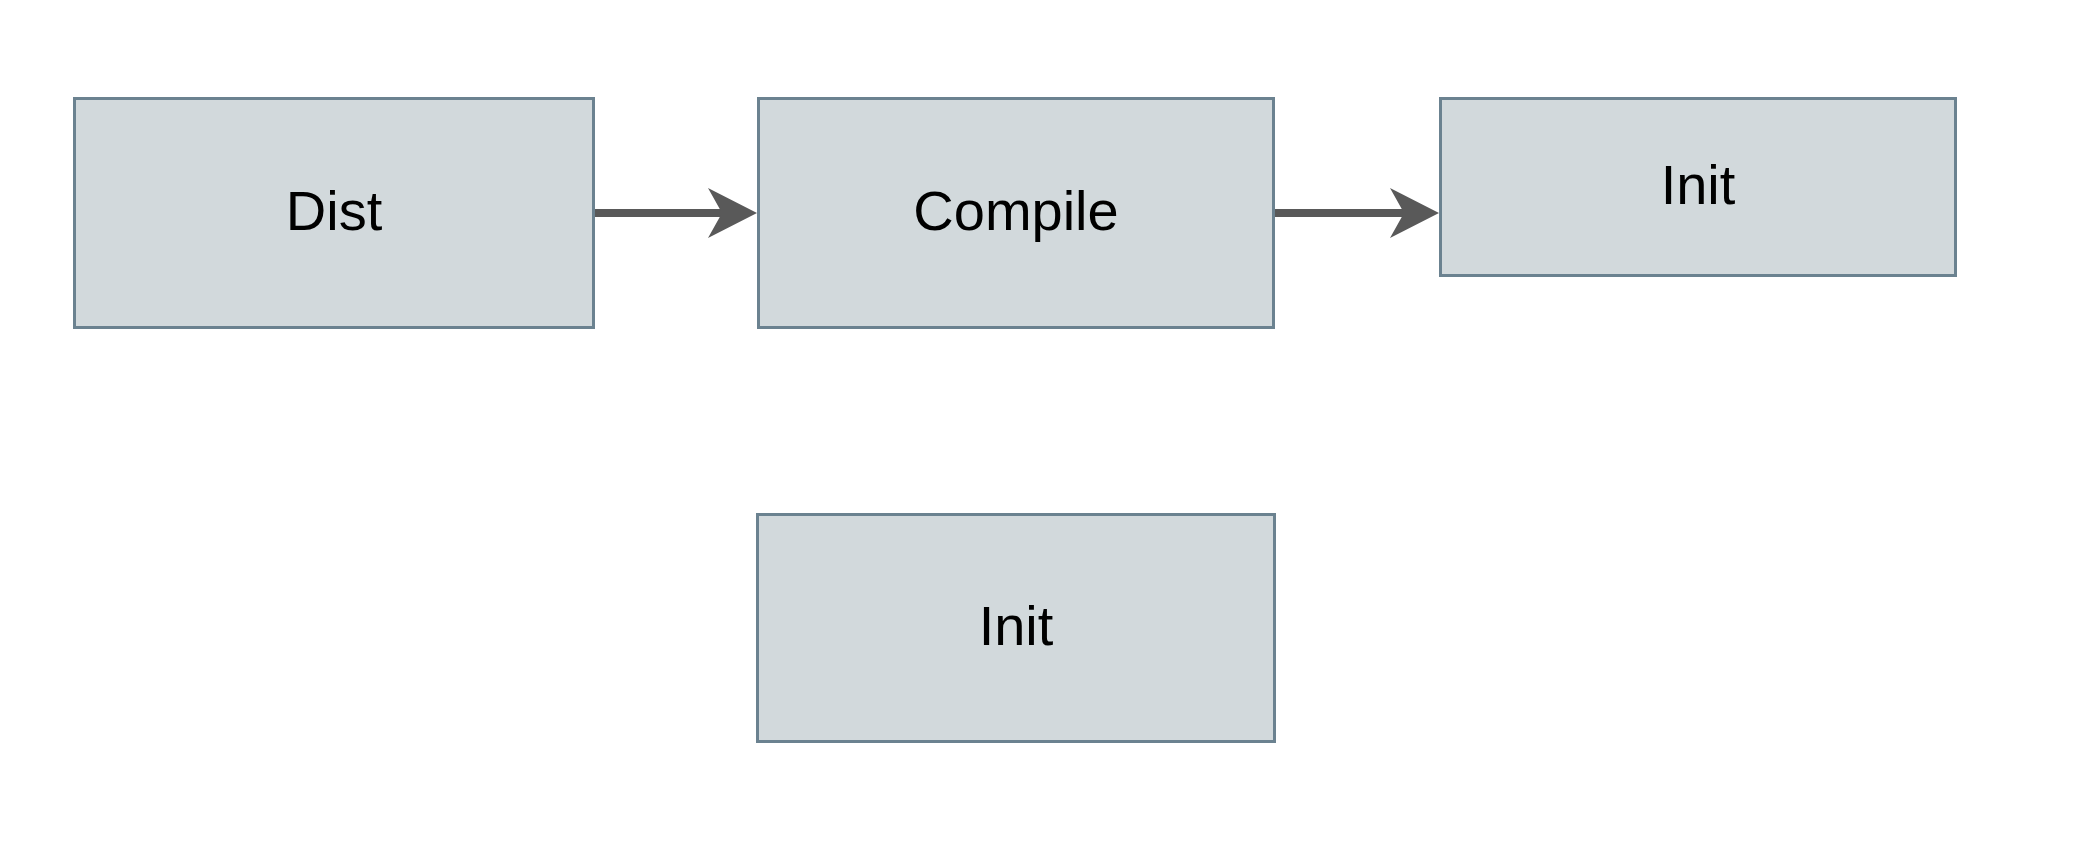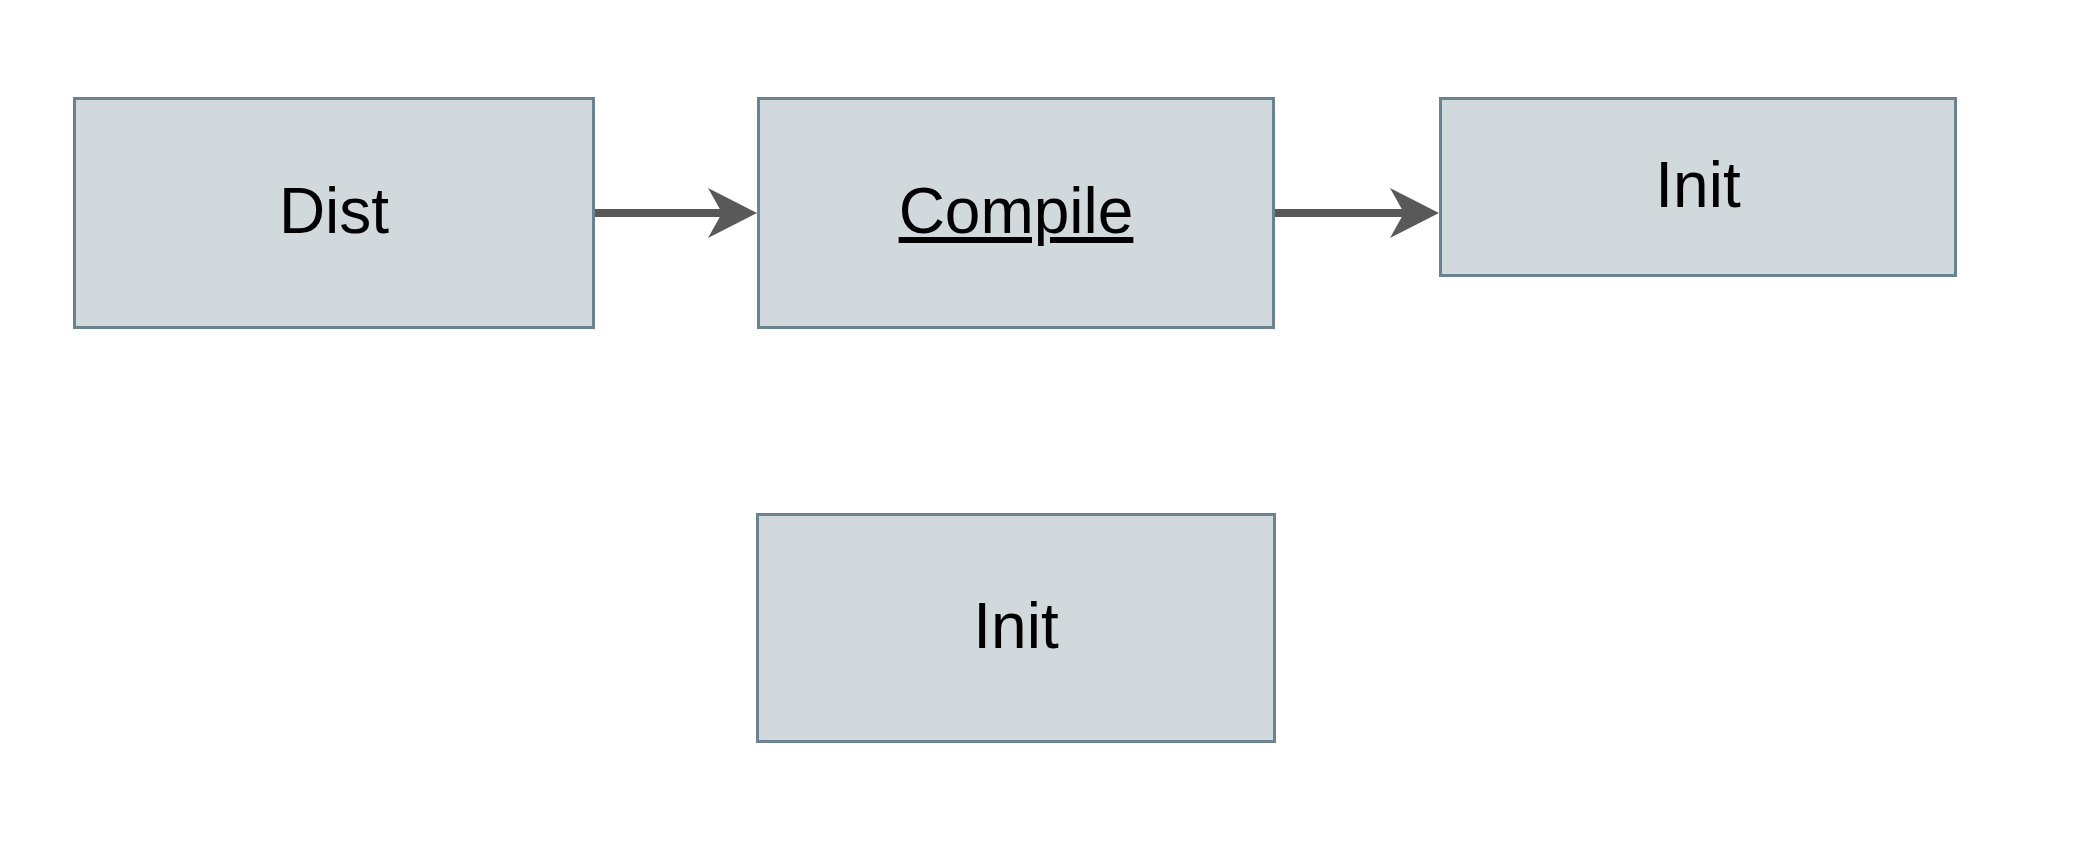--- a/index.html
+++ b/index.html
@@ -22,29 +22,29 @@
   .node {
     position: absolute;
     display: flex;
     align-items: center;
     justify-content: center;
     background: var(--node-fill);
     border: 3px solid var(--node-border);
   }
   .node-label {
     color: var(--text-color);
-    font-size: 64px;
+    font-size: 56px;
     line-height: 1;
     letter-spacing: 0;
     white-space: nowrap;
     
     transform: translateY(-2px);
   }
   .node-dist    { left: 73px;   top: 97px;  width: 522px; height: 232px; }
-  .node-compile { left: 757px;  top: 97px;  width: 518px; height: 232px; text-decoration: underline; }
+  .node-compile { left: 757px;  top: 97px;  width: 518px; height: 232px; }
   .node-init    { left: 1439px; top: 97px;  width: 518px; height: 180px; }
   .node-clean   { left: 756px;  top: 513px; width: 520px; height: 230px; }
   .edges-layer {
     position: absolute;
     left: 0; top: 0;
     width: 2078px;
     height: 848px;
     pointer-events: none;
   }
   .edge-shaft { stroke: var(--arrow-color); stroke-width: 8; }

